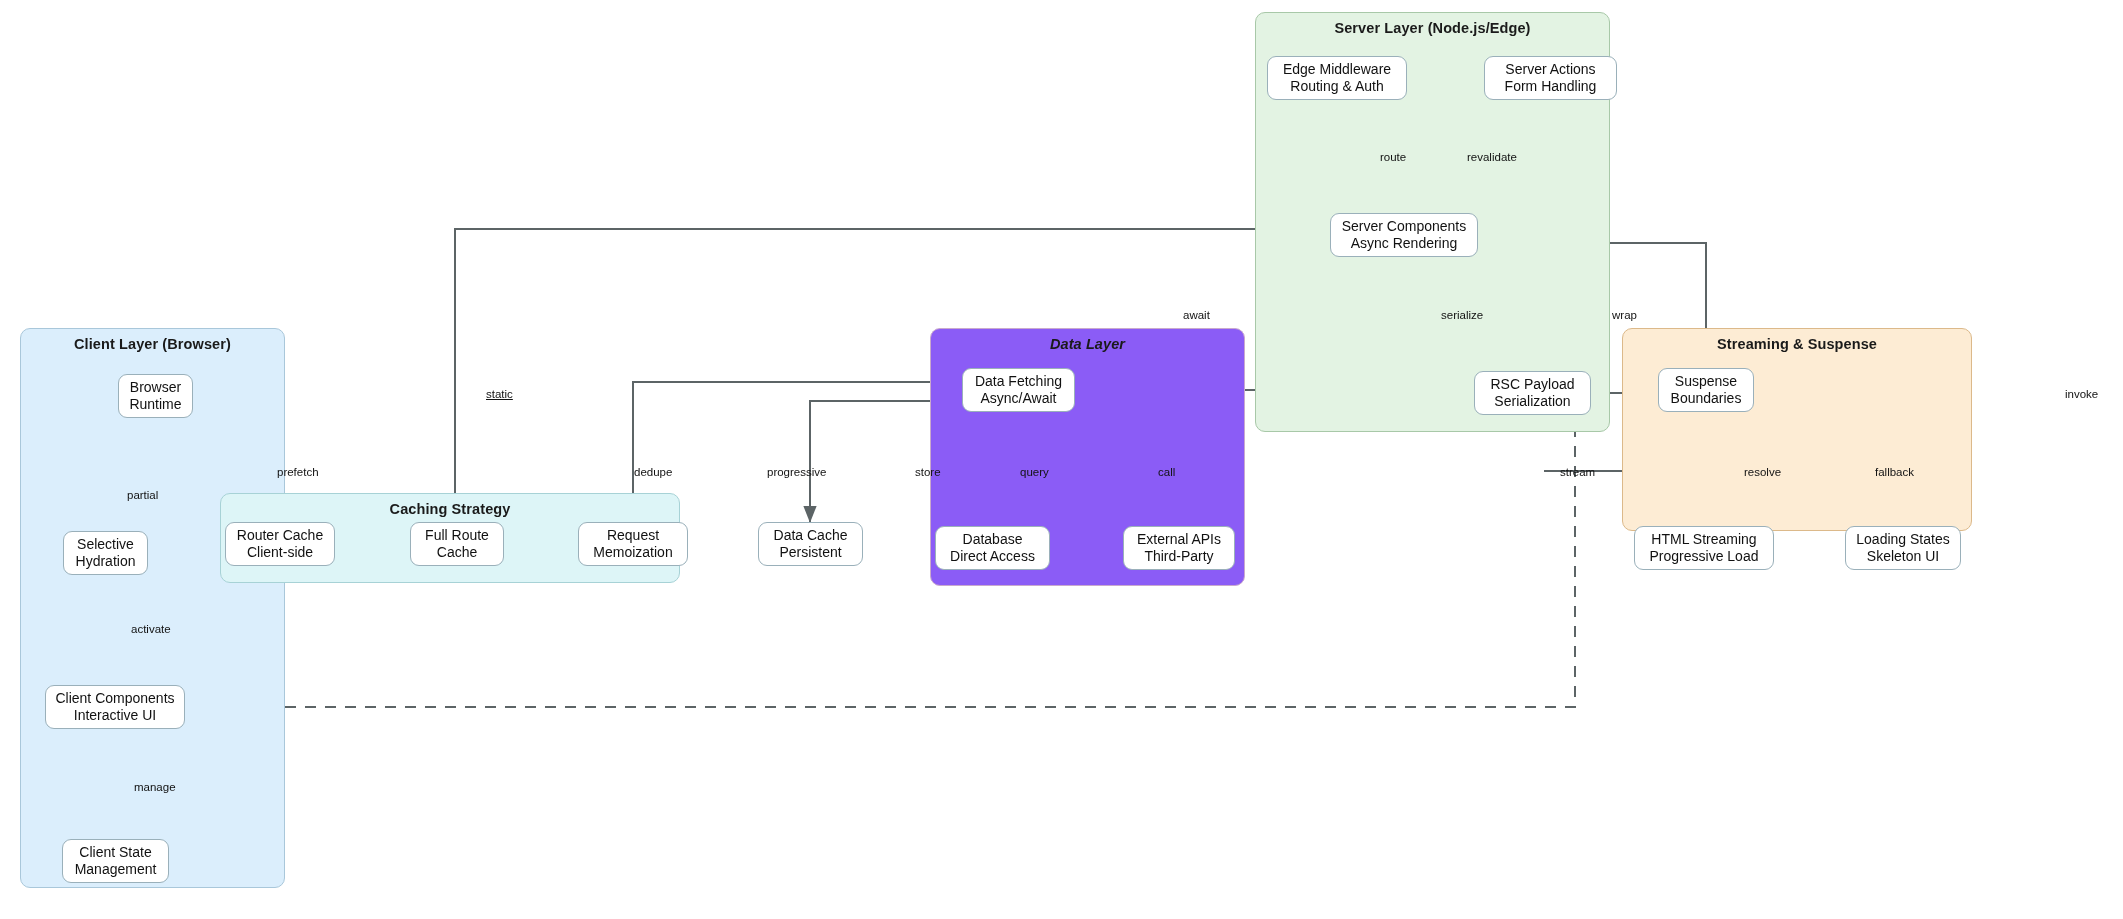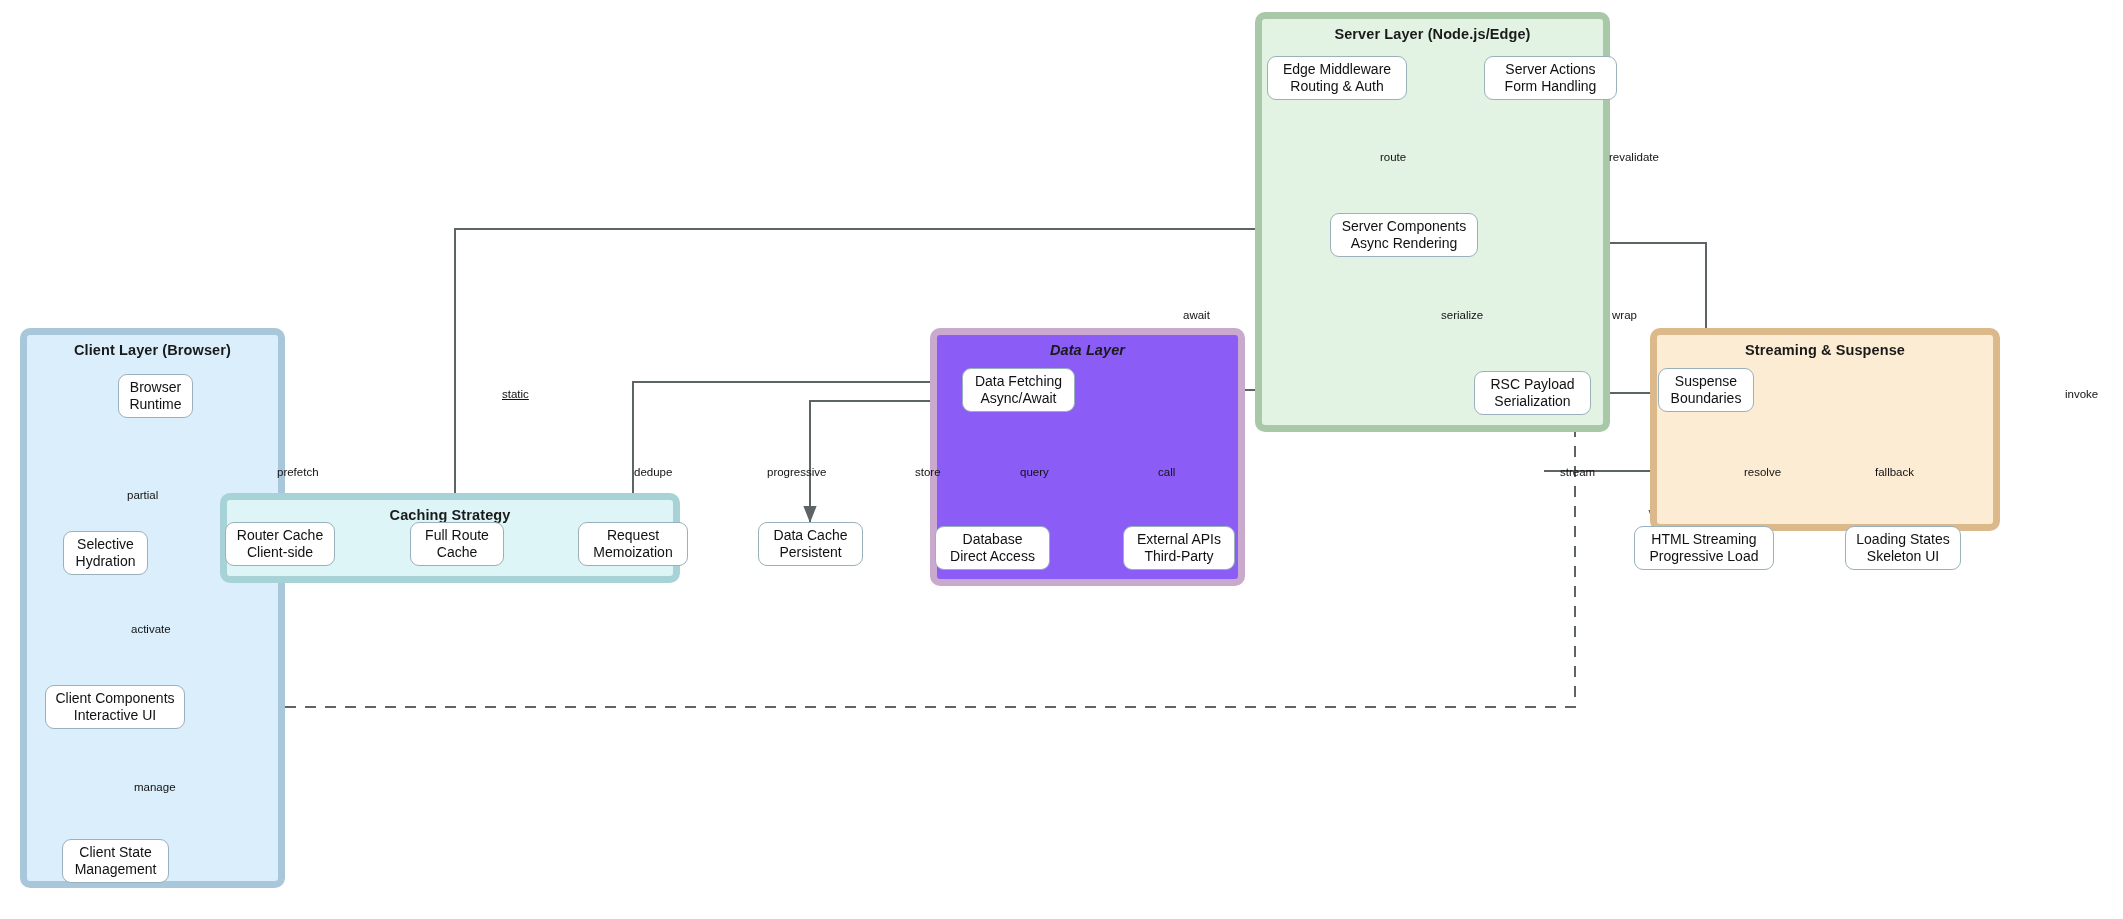--- a/index.html
+++ b/index.html
@@ -1,19 +1,19 @@
 <!DOCTYPE html>
 <html><head>
 <meta charset="utf-8">
 <style>
   html,body{margin:0;padding:0;background:#ffffff;}
   body{font-family:"Liberation Sans",sans-serif;}
   #stage{position:relative;width:2123px;height:919px;overflow:hidden;background:#fff;}
   #wires{position:absolute;left:0;top:0;width:2123px;height:919px;}
-  .grp{position:absolute;border:7px solid #15803d;border-radius:10px;box-sizing:border-box;}
+  .grp{position:absolute;border:1px solid #15803d;border-radius:10px;box-sizing:border-box;}
   .grp-title{position:absolute;left:0;right:0;top:7px;text-align:center;font-size:14.5px;font-weight:bold;color:#1a1a1a;letter-spacing:.1px;}
   .node{position:absolute;background:#ffffff;border:1px solid #9ab0ba;border-radius:9px;
         box-sizing:border-box;display:flex;flex-direction:column;align-items:center;
         justify-content:center;font-size:14px;line-height:1.22;color:#111;text-align:center;}
   .node span{display:block;white-space:nowrap;}
   .elabel{position:absolute;font-size:11.5px;color:#121212;white-space:nowrap;background:transparent;}
 </style>
 </head>
 <body>
 
@@ -80,21 +80,21 @@
   </div>
 
   <div class="grp" style="left:930px;top:328px;width:315px;height:258px;background:#8b5cf6;border-color:#c9a9cd;font-style:italic;">
     <div class="grp-title">Data Layer</div>
   </div>
 
   <div class="grp" style="left:1255px;top:12px;width:355px;height:420px;background:#e3f3e3;border-color:#a8c8a8;">
     <div class="grp-title">Server Layer (Node.js/Edge)</div>
   </div>
 
-  <div class="grp" style="left:1622px;top:328px;width:350px;height:203px;background:#fdecd4;border-color:#dcb98a;margin-left:28px;">
+  <div class="grp" style="left:1622px;top:328px;width:350px;height:203px;background:#fdecd4;border-color:#dcb98a;">
     <div class="grp-title">Streaming &amp; Suspense</div>
   </div>
 
   <div class="node" style="left:118px;top:374px;width:75px;height:44px;">
     <span>Browser</span>
     <span>Runtime</span>
   </div>
   <div class="node" style="left:63px;top:531px;width:85px;height:44px;">
     <span>Selective</span>
     <span>Hydration</span>
@@ -165,29 +165,29 @@
   </div>
   <div class="node" style="left:1845px;top:526px;width:116px;height:44px;">
     <span>Loading States</span>
     <span>Skeleton UI</span>
   </div>
 
   <div class="elabel" style="left:127px;top:466px;margin-top:23px;">partial</div>
   <div class="elabel" style="left:277px;top:466px;">prefetch</div>
   <div class="elabel" style="left:131px;top:623px;">activate</div>
   <div class="elabel" style="left:134px;top:781px;">manage</div>
-  <div class="elabel" style="left:502px;top:388px;text-decoration:underline;">static</div>
+  <div class="elabel" style="left:486px;top:388px;text-decoration:underline;">static</div>
   <div class="elabel" style="left:634px;top:466px;">dedupe</div>
   <div class="elabel" style="left:767px;top:466px;">progressive</div>
   <div class="elabel" style="left:915px;top:466px;">store</div>
   <div class="elabel" style="left:1020px;top:466px;">query</div>
   <div class="elabel" style="left:1158px;top:466px;">call</div>
   <div class="elabel" style="left:1183px;top:309px;">await</div>
   <div class="elabel" style="left:1380px;top:151px;">route</div>
-  <div class="elabel" style="left:1609px;top:151px;">revalidate</div>
+  <div class="elabel" style="left:1467px;top:151px;">revalidate</div>
   <div class="elabel" style="left:1441px;top:309px;">serialize</div>
   <div class="elabel" style="left:1612px;top:309px;">wrap</div>
   <div class="elabel" style="left:1560px;top:466px;">stream</div>
   <div class="elabel" style="left:1708px;top:466px;margin-left:36px;">resolve</div>
   <div class="elabel" style="left:1875px;top:466px;">fallback</div>
   <div class="elabel" style="left:2065px;top:388px;">invoke</div>
 
 </div>
 
 </body></html>

